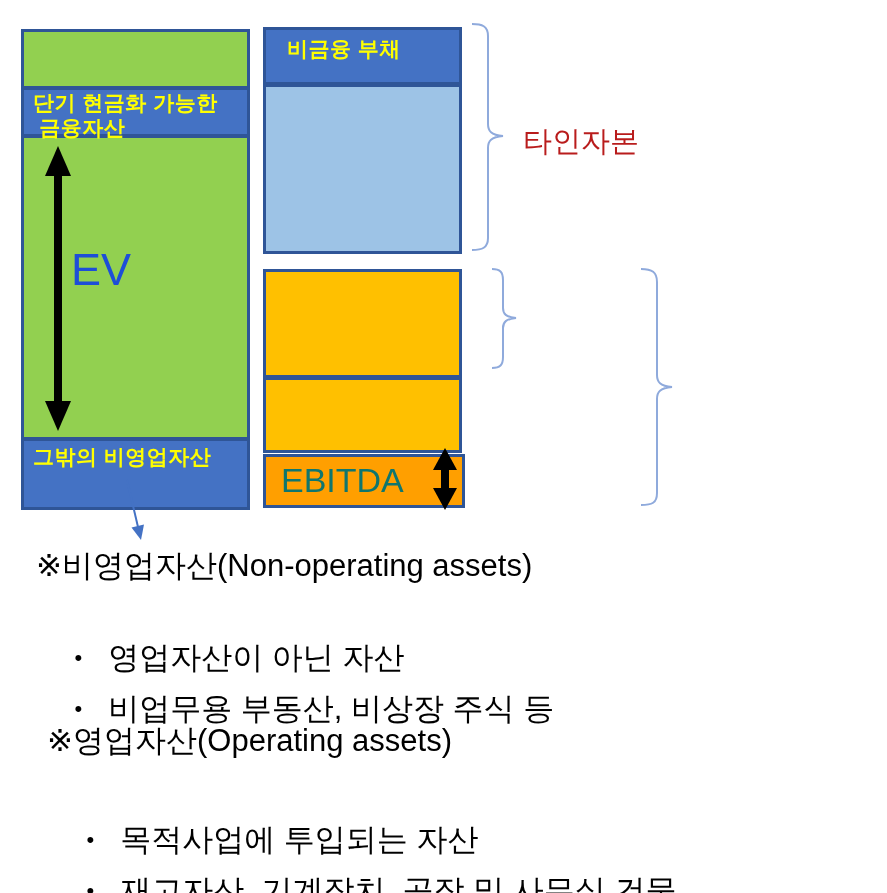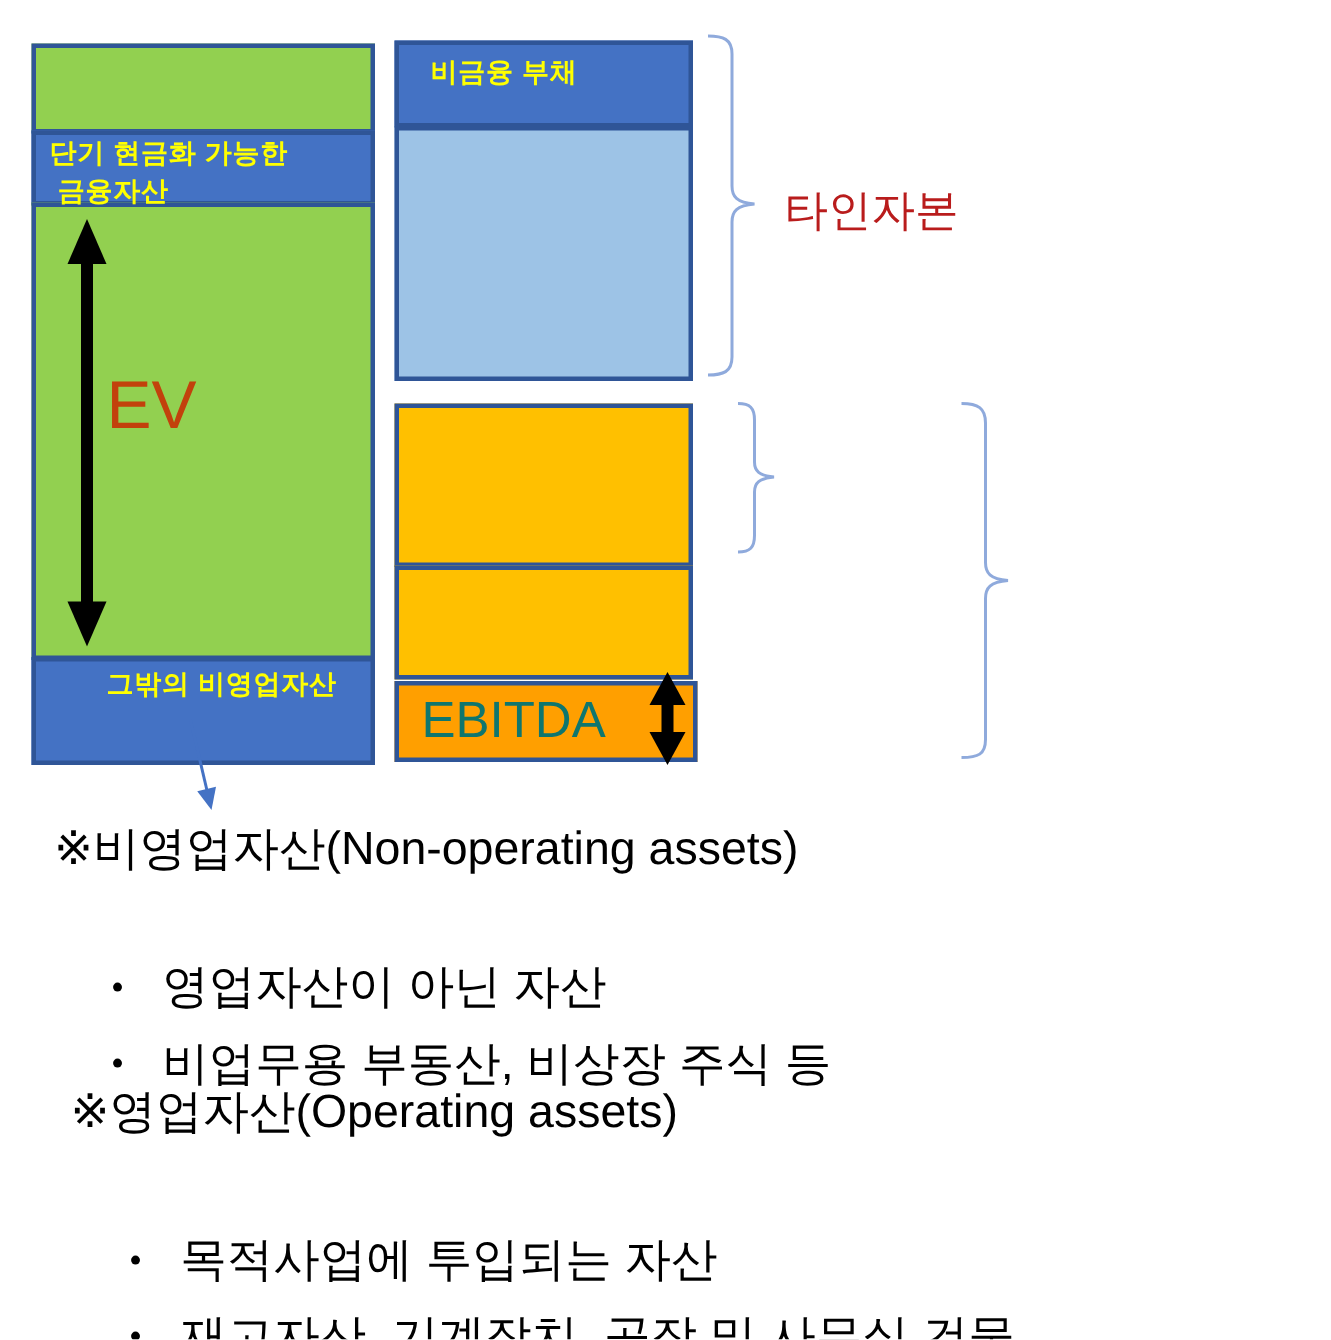--- a/index.html
+++ b/index.html
@@ -7,25 +7,25 @@
     position:relative;width:887px;height:893px;background:#ffffff;overflow:hidden;
     font-family:"Liberation Sans","DejaVu Sans",sans-serif;color:#000;
   }
   .box{position:absolute;border:3px solid #2F5597;box-sizing:border-box;z-index:1;}
   .green{background:#92D050;}
   .blue{background:#4472C4;}
   .lightblue{background:#9DC3E6;}
   .gold{background:#FFC000;}
   .orange{background:#FF9F00;}
   .band-label{
-    position:absolute;z-index:4;color:#FFFF00;font-weight:bold;font-size:18px;
+    position:absolute;z-index:4;color:#FFFF00;font-weight:bold;font-size:21px;
     line-height:25px;white-space:pre;letter-spacing:0.5px;
   }
   .ev-label{
-    position:absolute;z-index:4;font-size:45px;line-height:46px;color:#c2410c;
+    position:absolute;z-index:4;font-size:45px;line-height:46px;color:#1d4ed8;
   }
   .ebitda-label{
     position:absolute;z-index:4;font-size:34px;line-height:36px;color:#0f766e;
   }
   .anno-label{
     position:absolute;z-index:4;font-size:29px;line-height:31px;color:#b91c1c;white-space:pre;
   }
   .overlay{position:absolute;left:0;top:0;z-index:3;pointer-events:none;}
   .note-line{position:absolute;z-index:4;font-size:31px;line-height:40px;white-space:pre;}
   .note-line .bullet{display:inline-block;font-size:22px;vertical-align:top;margin-right:26px;}
@@ -42,21 +42,21 @@
 
   <div class="box blue" style="left:263px;top:27px;width:199px;height:58px;"></div>
   <div class="box lightblue" style="left:263px;top:84px;width:199px;height:170px;"></div>
   <div class="box gold" style="left:263px;top:269px;width:199px;height:109px;"></div>
   <div class="box gold" style="left:263px;top:377px;width:199px;height:76px;"></div>
   <div class="box orange" style="left:263px;top:454px;width:202px;height:54px;"></div>
 
   <div class="band-label" style="left:33px;top:90px;">단기 현금화 가능한
  금융자산</div>
   <div class="ev-label" style="left:71px;top:247px;">EV</div>
-  <div class="band-label" style="left:33px;top:444px;margin-left:38px;">그밖의 비영업자산</div>
+  <div class="band-label" style="left:33px;top:444px;">그밖의 비영업자산</div>
   <div class="band-label" style="left:287px;top:36px;">비금융 부채</div>
   <div class="ebitda-label" style="left:281px;top:462px;">EBITDA</div>
 
   <div class="anno-label" style="left:523px;top:126px;">타인자본</div>
 
   <svg class="overlay" width="887" height="560" viewBox="0 0 887 560">
 
     <g fill="#000000">
       <polygon points="58,146 45,176 71,176"></polygon>
       <rect x="54" y="172" width="8" height="232"></rect>

